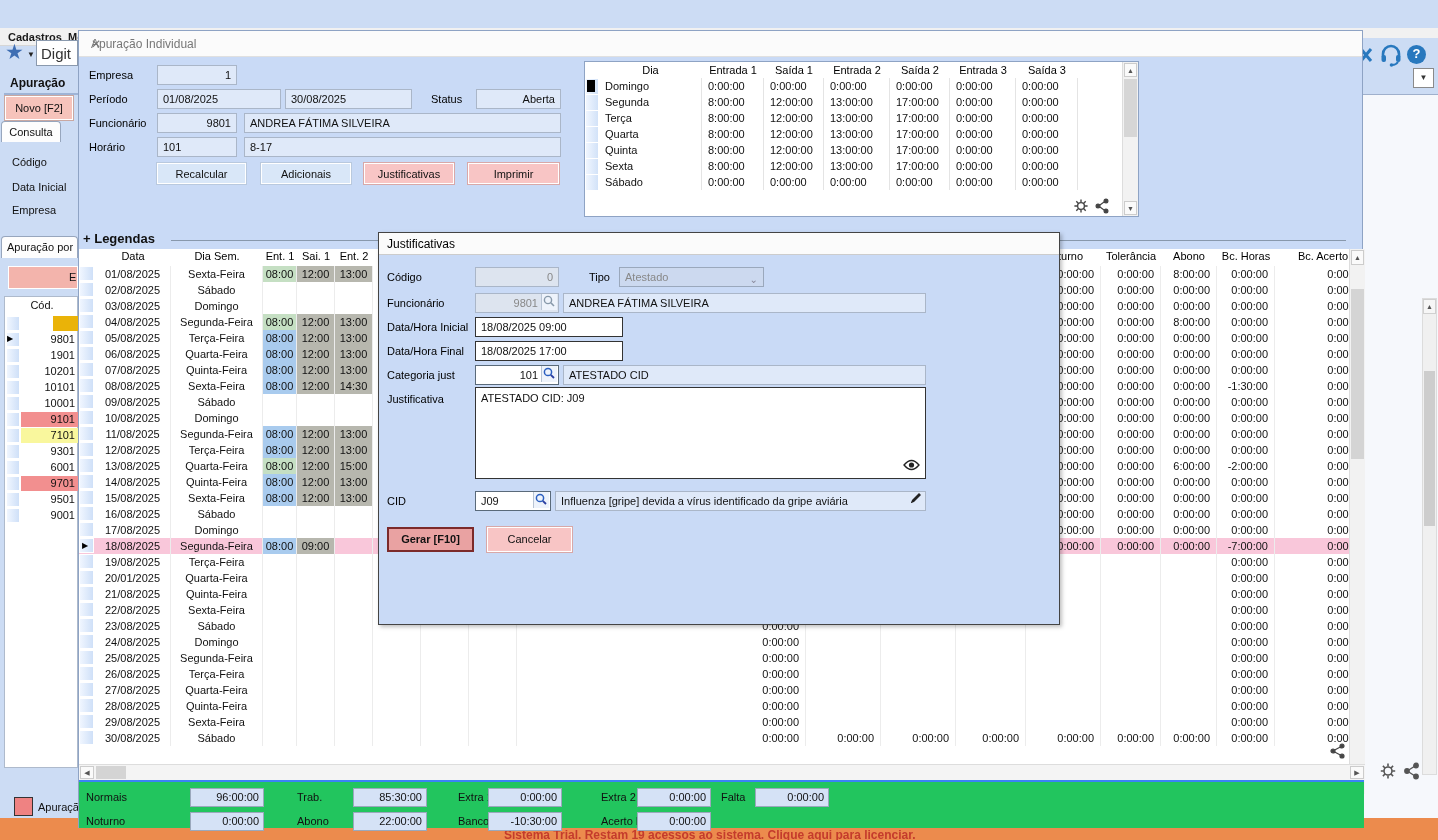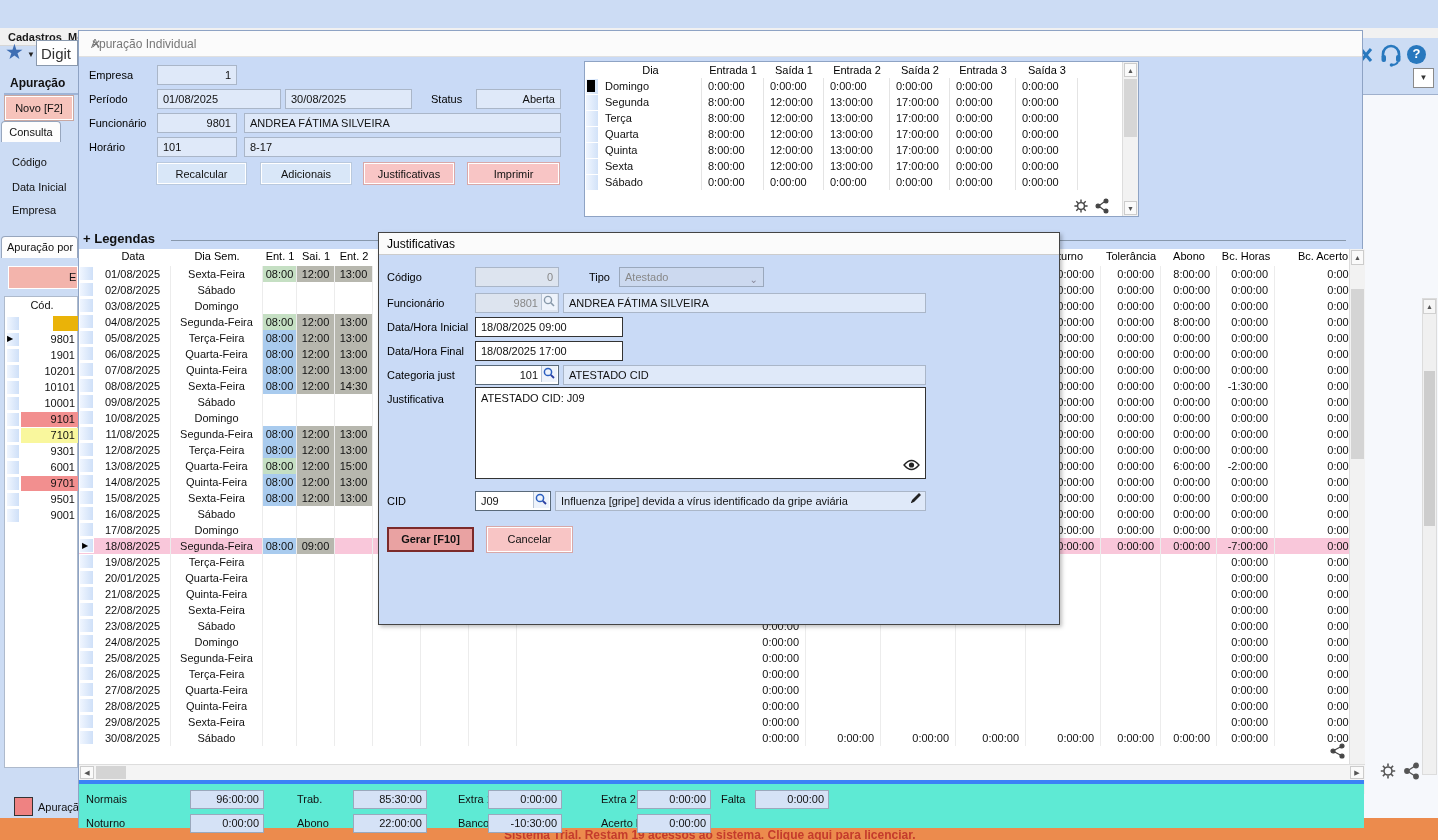--- a/index.html
+++ b/index.html
@@ -104,21 +104,21 @@
   .grid-vscroll .dn{bottom:1px;} .grid-vscroll .dn::after{content:"▼";}
   .grid-vscroll .thumb { position:absolute; left:1px; top:40px; width:13px; height:170px; background:#d4d4d4; }
   .grid-share { position:absolute; left:1250px; top:712px; }
   .hscroll { position:absolute; left:0; top:733px; width:1286px; height:16px; background:#f4f4f4; border-top:1px solid #ddd; }
   .hscroll .lt,.hscroll .rt { position:absolute; top:1px; width:14px; height:13px; background:#fafafa; border:1px solid #ccc; font-size:7px; text-align:center; line-height:12px; color:#555; }
   .hscroll .lt{left:1px;} .hscroll .lt::after{content:"◀";}
   .hscroll .rt{right:1px;} .hscroll .rt::after{content:"▶";}
   .hscroll .thumb { position:absolute; left:17px; top:1px; width:30px; height:13px; background:#d4d4d4; }
 
   
-  .summary { position:absolute; left:0; top:749px; width:1285px; height:48px; background:#5eead4; border-top:4px solid #3b82f6; }
+  .summary { position:absolute; left:0; top:749px; width:1285px; height:48px; background:#22c55e; border-top:2px solid #3b82f6; }
   .sum-lbl { position:absolute; white-space:nowrap; }
   .sum-box { position:absolute; width:74px; height:19px; background:#d5e2f6; border:1px solid #9aa8bc; text-align:right; line-height:17px; padding-right:4px; }
 
   
   .dlg-jus { position:absolute; left:378px; top:232px; width:682px; height:393px; background:#c9daf6; border:1px solid #444; box-shadow:2px 2px 4px rgba(0,0,0,.25); z-index:20; }
   .dlg-jus .dlg-title { position:absolute; left:0; top:0; width:100%; height:22px; background:#fbfbfb; border-bottom:1px solid #ccc; }
   .dlg-jus .dlg-title span { position:absolute; left:8px; top:4px; color:#000; font-size:12px; }
   .combo { position:absolute; height:20px; background:#ccd9ef; border:1px solid #9aa8bc; line-height:18px; padding:0 5px; color:#888; }
   .combo .chev { position:absolute; right:5px; top:3px; color:#8a9; color:#889; font-size:10px; }
   .mag { position:absolute; right:1px; top:1px; width:16px; height:16px; background:#eef3fb; border-left:1px solid #b8c4d4; }

